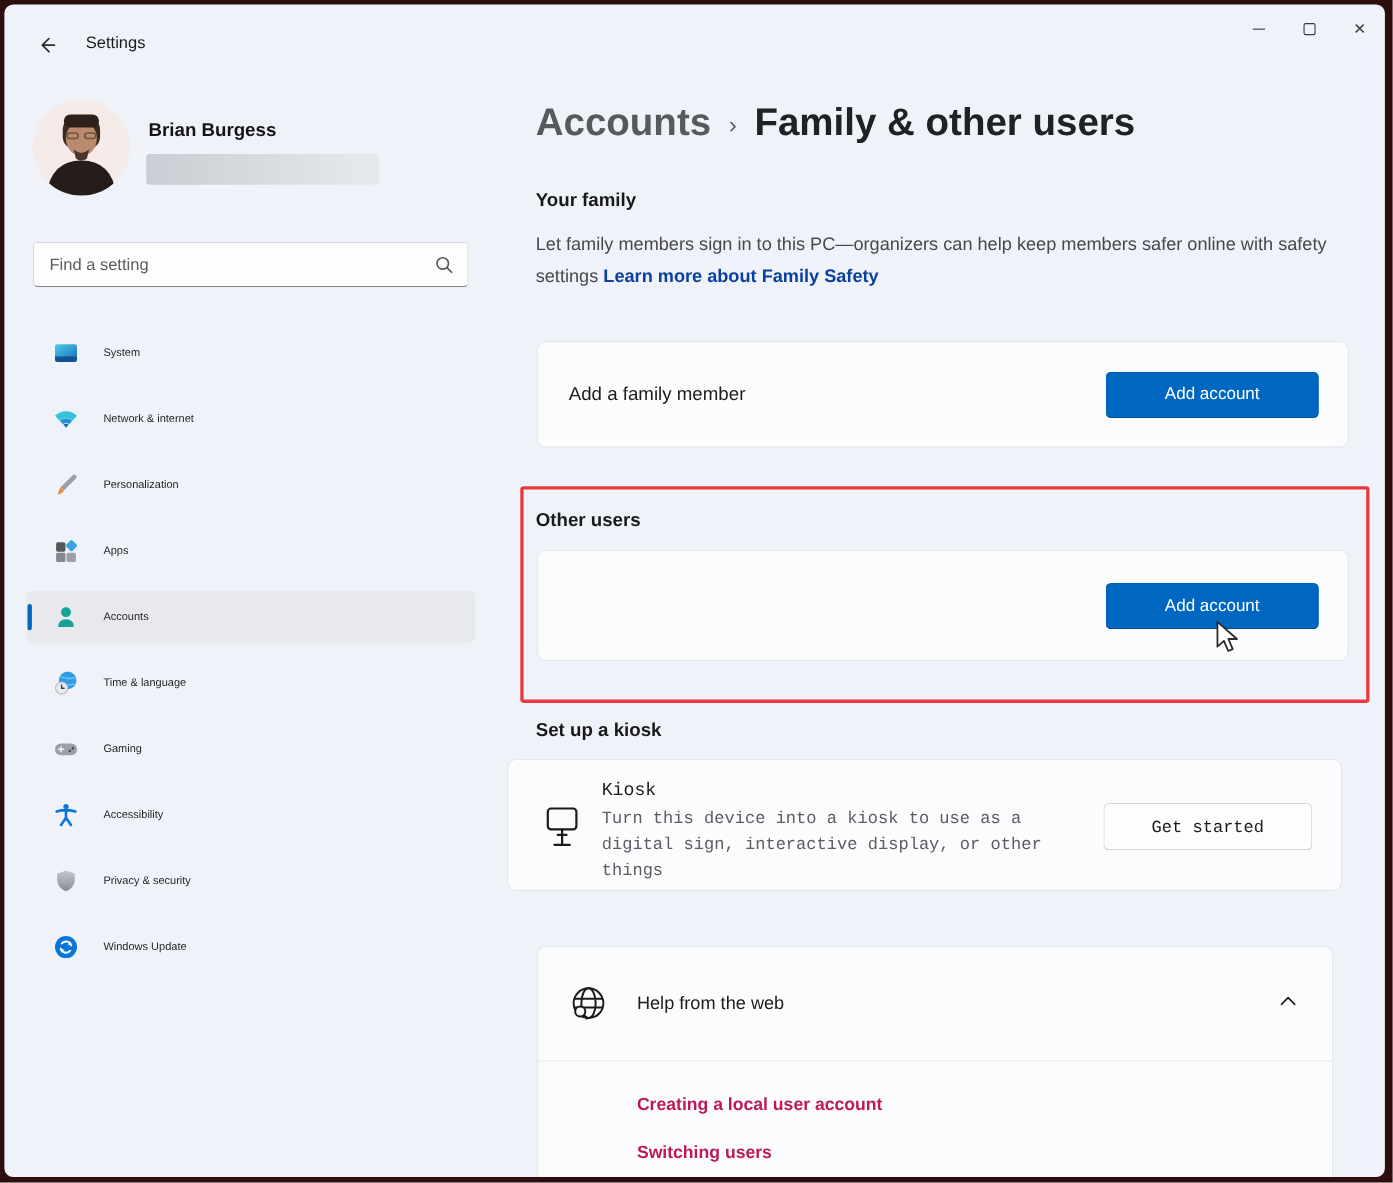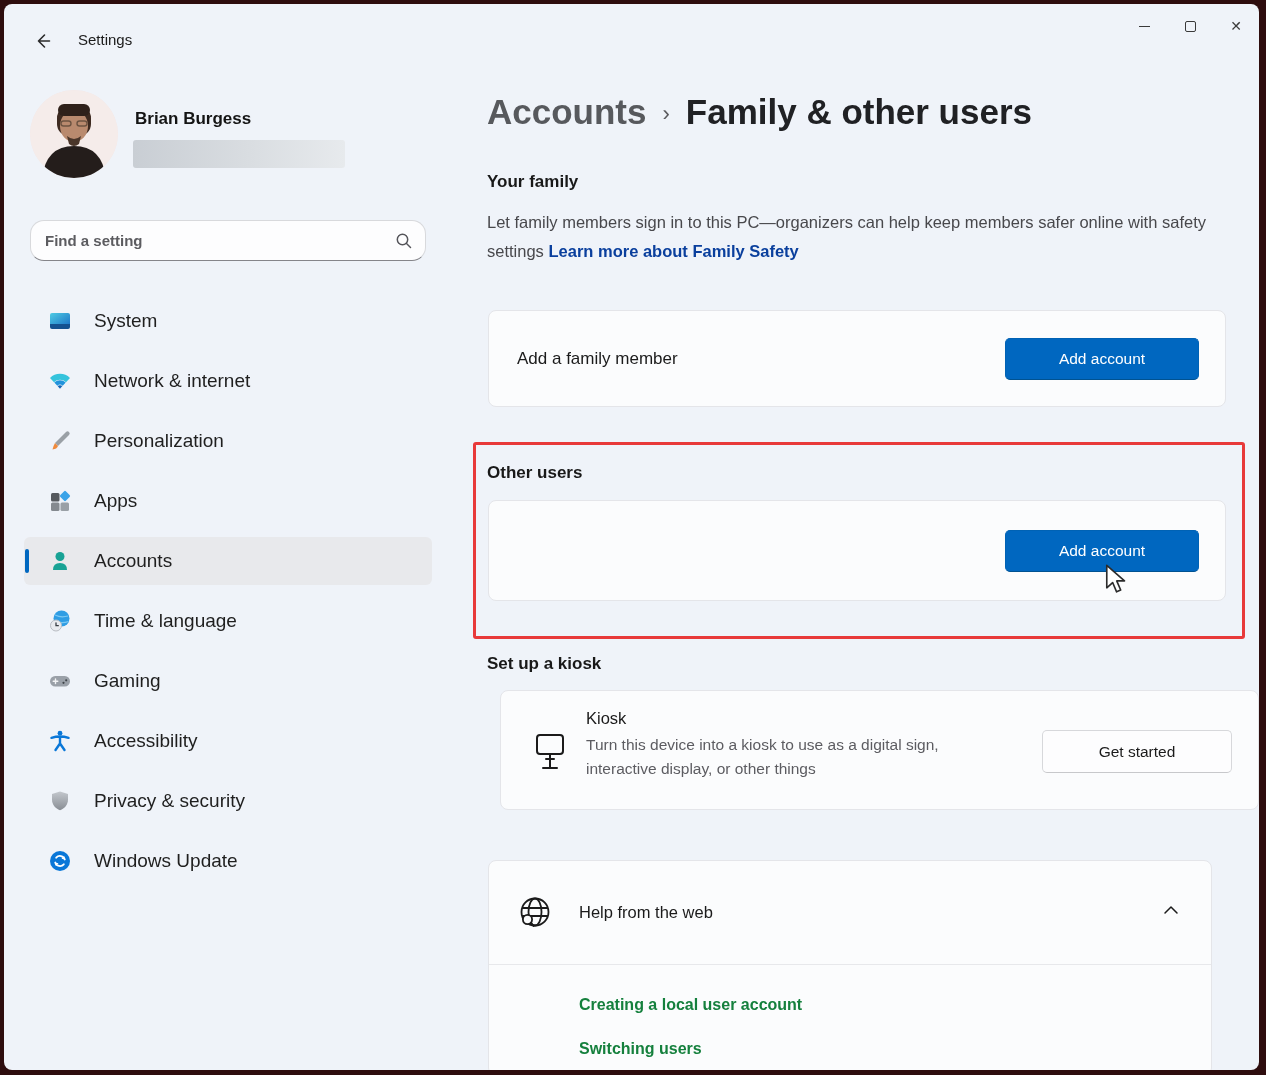--- a/index.html
+++ b/index.html
@@ -35,29 +35,29 @@
     border-radius:50%; overflow:hidden; background:#f3e8e8;
   }
   .user-name { position:absolute; left:131px; top:105px; font-size:17px; font-weight:700; color:#141414; }
   .blur-bar {
     position:absolute; left:129px; top:136px; width:212px; height:28px; border-radius:3px;
     background:linear-gradient(90deg,#c9ced4 0%,#d9dde1 55%,#e7eaed 100%);
   }
   .search-box {
     position:absolute; left:26px; top:216px; width:396px; height:41px;
     background:#fdfdfe; border:1px solid #d8d9dc; border-bottom:1px solid #85858a;
-    border-radius:14px; display:flex; align-items:center; padding:0 12px 0 14px;font-weight:bold;
+    border-radius:4px; display:flex; align-items:center; padding:0 12px 0 14px;
   }
   .search-box .ph { flex:1; font-size:15px; color:#5c5c60; }
   .nav { position:absolute; left:20px; top:293px; width:408px; }
   .nav-item {
     position:relative; height:48px; margin-bottom:12px; border-radius:6px;
     display:flex; align-items:center; padding-left:24px; gap:22px; cursor:default;
   }
-  .nav-item .label { font-size:19px; color:#1f1f1f; }
+  .nav-item .label { font-size:10px; color:#1f1f1f; }
   .nav-item.selected { background:#e8e9ec; }
   .nav-item.selected::before {
     content:""; position:absolute; left:1px; top:12px; width:3.5px; height:24px;
     border-radius:2px; background:#0067c0;
   }
   .nav-icon { width:24px; height:24px; flex:0 0 24px; }
 
   
   .breadcrumb { position:absolute; left:483px; top:88px; display:flex; align-items:center; }
   .crumb-parent { font-size:35px; font-weight:600; color:#57595d; }
@@ -85,34 +85,34 @@
     width:190px; height:43px; background:#fdfdfe; border:1px solid #d7d8db; border-bottom-color:#c7c8cb;
     border-radius:5px; color:#1b1b1b; font-size:15.5px; font-family:inherit;
     display:flex; align-items:center; justify-content:center; cursor:default;
   }
 
   .highlight-box {
     position:absolute; left:469px; top:438px; width:772px; height:197px;
     border:3px solid #e8393a; border-radius:3px; pointer-events:none; z-index:5;
   }
 
-  .kiosk-card { left:496px; top:686px; width:759px; height:120px; display:flex; align-items:center; }
+  .kiosk-card { left:457px; top:686px; width:759px; height:120px; display:flex; align-items:center;font-family:Liberation Mono, monospace; }
   .kiosk-icon { position:absolute; left:33px; top:42px; }
   .kiosk-text { position:absolute; left:85px; top:18px; width:400px; }
   .kiosk-title { font-size:16.5px; color:#1b1b1b; margin-bottom:5px; }
   .kiosk-desc { font-size:15.5px; line-height:23.5px; color:#5c5c61; }
   .kiosk-btn { position:absolute; right:26px; top:39px; }
 
   .help-card { left:484px; top:856px; width:724px; height:216px; }
   .help-header { position:absolute; left:0; top:0; width:100%; height:103px; }
   .help-globe { position:absolute; left:29px; top:34px; }
   .help-title { position:absolute; left:90px; top:42px; font-size:16.5px; color:#1b1b1b; }
   .help-chevron { position:absolute; right:32px; top:44px; cursor:default; }
   .help-divider { position:absolute; left:0; top:103px; width:100%; border-top:1px solid #e7e8eb; }
-  .help-link { position:absolute; left:90px; font-size:16px; font-weight:600; color:#15803d; text-decoration:none; }
+  .help-link { position:absolute; left:90px; font-size:16px; font-weight:600; color:#be185d; text-decoration:none; }
 
   .cursor { position:absolute; left:1100px; top:560px; z-index:9; pointer-events:none; }
 </style>
 </head>
 <body>
 
 <div class="window">
 
   <div class="titlebar">
     <div class="back-btn">

